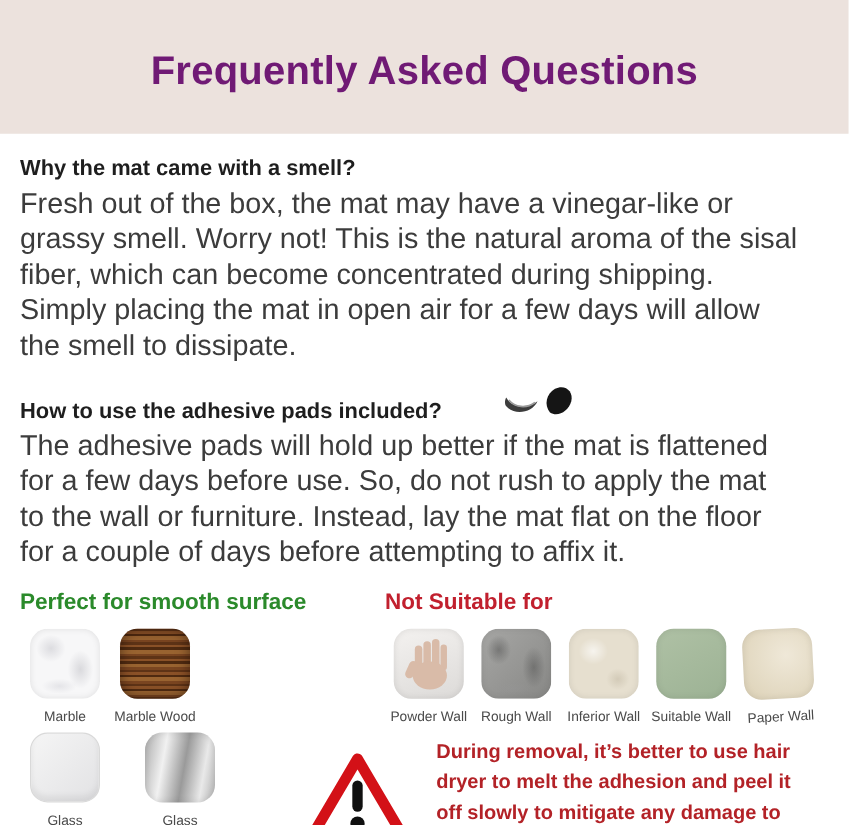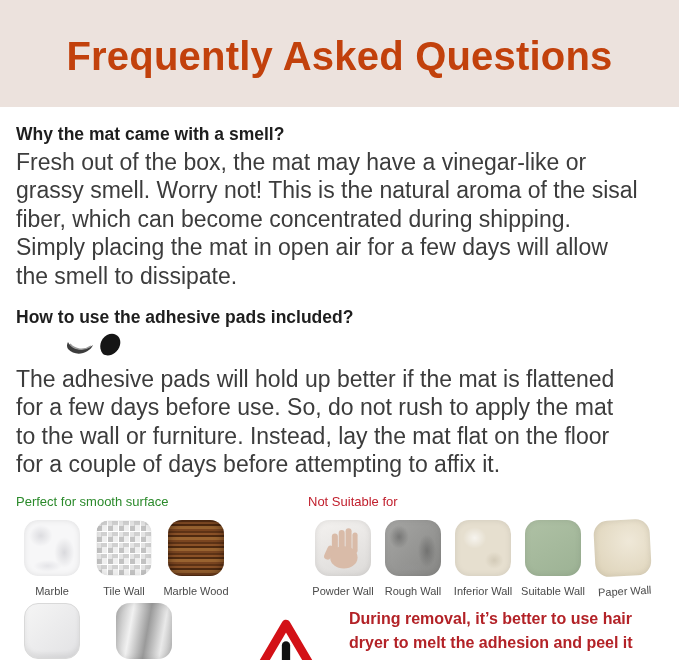--- a/index.html
+++ b/index.html
@@ -9,41 +9,41 @@
     background: #ffffff;
     font-family: "Liberation Sans", sans-serif;
     color: #3d3d3d;
   }
   
   .band {
     height: 107px; background: #ece2dd;
     display: flex; align-items: center; justify-content: center;
   }
   .band h1 {
-    margin: 6px 0 0; font-size: 40px; font-weight: 800;
-    color: #c2410c; letter-spacing: .2px;
+    margin: 6px 0 0; font-size: 32px; font-weight: 800;
+    color: #701a75; letter-spacing: .2px;
   }
   
   .content { padding: 0 16px; }
   .qa { margin-top: 17px; }
-  .q-row { display: flex; align-items: flex-start; flex-direction: column; }
+  .q-row { display: flex; align-items: flex-end; }
   .question {
     font-size: 17.5px; font-weight: 700; color: #1e1e1e;
     margin: 0 0 3px;
   }
   .answer {
     font-size: 23px; line-height: 28.4px; color: #3c3c3c;
     margin: 0; max-width: 622px;
   }
   .pads-icon { margin: 0 0 2px 46px; flex: 0 0 auto; }
   
   .cols { display: flex; margin-top: 15px; }
   .col-left { width: 292px; flex: 0 0 292px; }
   .col-right { flex: 1; }
-  .col-h { margin: 0; font-size: 13px; font-weight: 400; }
+  .col-h { margin: 0; font-size: 18px; font-weight: 700; }
   .col-h.green { color: #2b8a2b; }
   .col-h.red { color: #c1202e; }
   .swatch-row { display: flex; margin-top: 11px; }
   .swatch { width: 72px; display: flex; flex-direction: column; align-items: center; }
   .col-right .swatch { width: 70px; }
   .tile {
     width: 56px; height: 56px; border-radius: 14px;
     box-shadow: inset 0 0 6px rgba(0,0,0,.10);
     display: flex; align-items: center; justify-content: center;
   }
@@ -120,24 +120,20 @@
 
   <div class="cols">
     <div class="col-left">
       <p class="col-h green">Perfect for smooth surface</p>
       <div class="swatch-row">
         <div class="swatch">
           <div class="tile tex-marble"></div>
           <span class="swatch-label">Marble</span>
         </div>
         <div class="swatch">
-          <div class="tile tex-tile"></div>
-          <span class="swatch-label">Tile Wall</span>
-        </div>
-        <div class="swatch">
           <div class="tile tex-wood"></div>
           <span class="swatch-label">Marble Wood</span>
         </div>
       </div>
     </div>
 
     <div class="col-right">
       <p class="col-h red">Not Suitable for</p>
       <div class="swatch-row">
         <div class="swatch">

